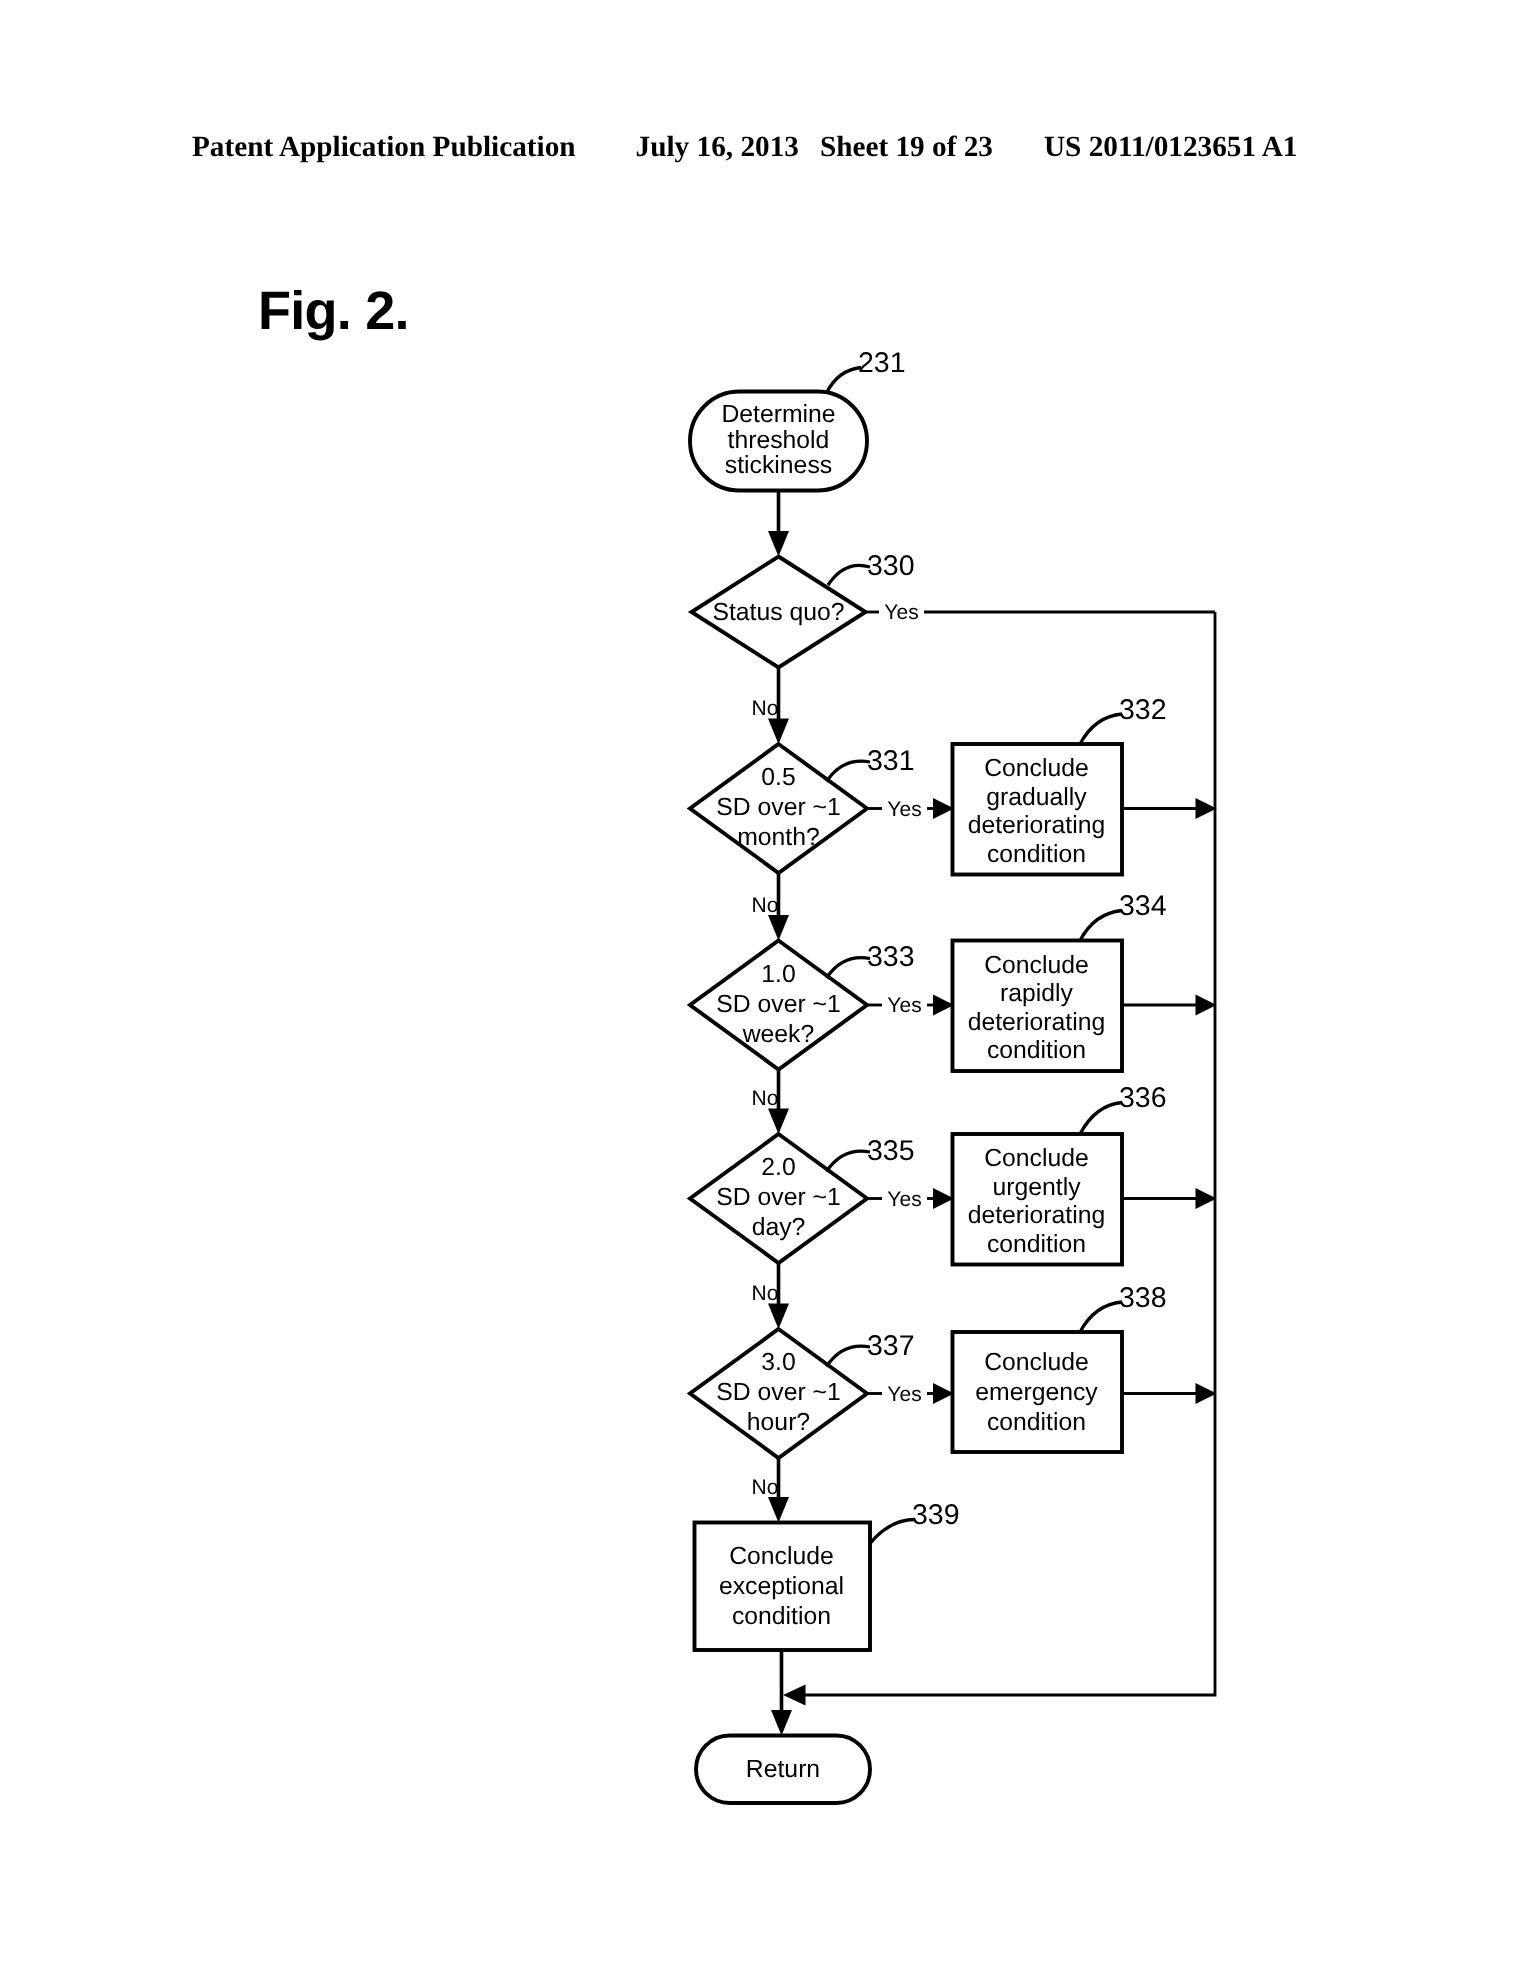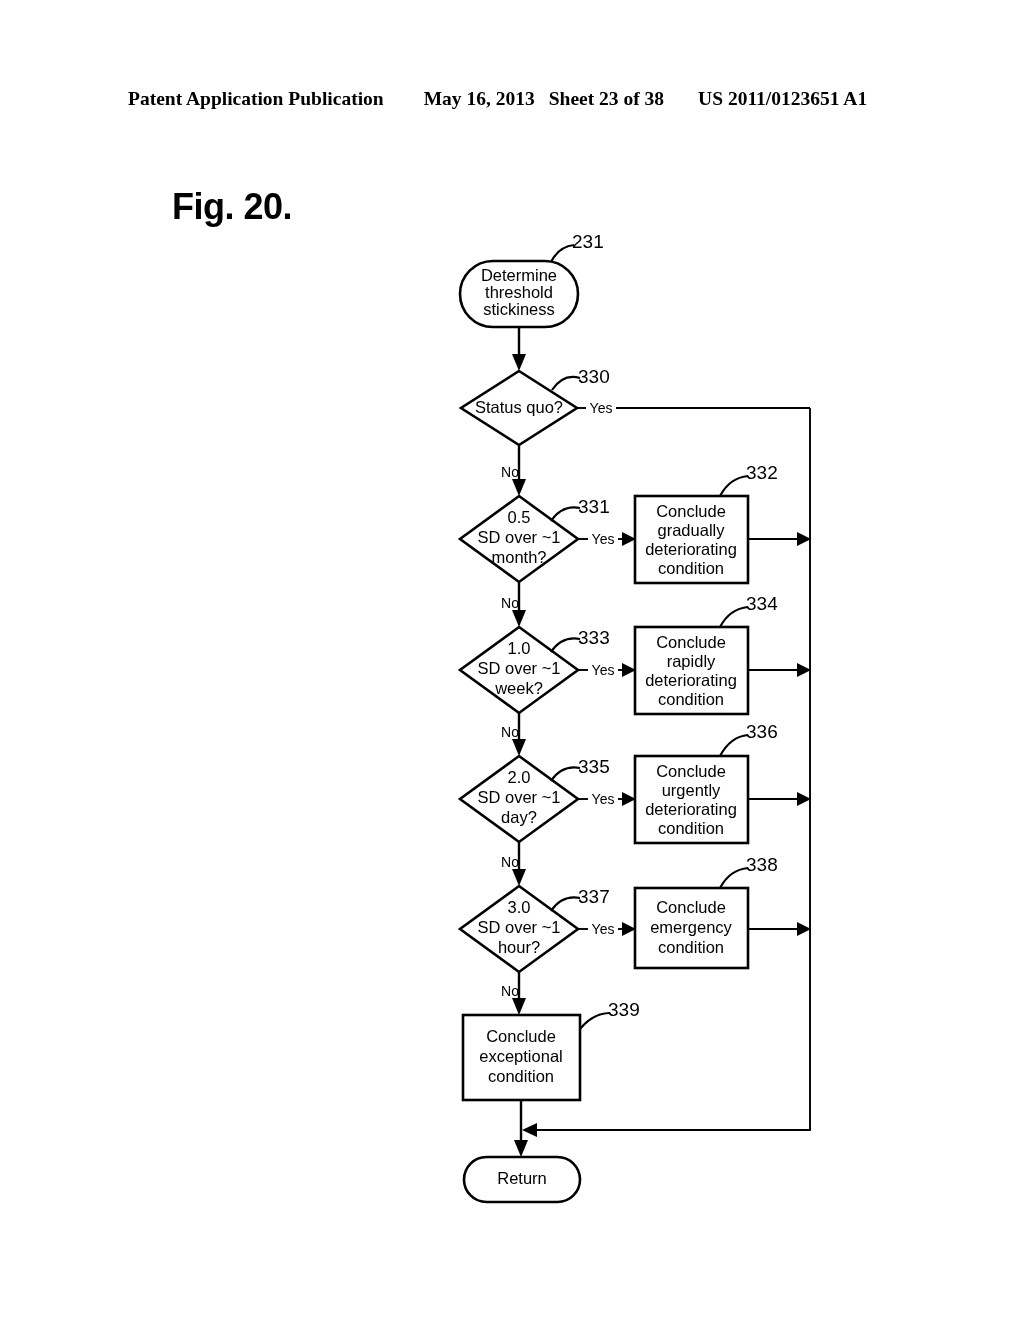--- a/index.html
+++ b/index.html
@@ -102,28 +102,28 @@
   .arrowhead { fill: #000000; }
 </style>
 </head>
 <body>
 
 <div id="page">
 
   <div class="pub-header">
     <span>Patent Application Publication</span>
     <span class="sp1"></span>
-    <span>May 16, 2013</span>
+    <span>July 16, 2013</span>
     <span class="sp2"></span>
-    <span>Sheet 23 of 38</span>
+    <span>Sheet 19 of 23</span>
     <span class="sp3"></span>
     <span>US 2011/0123651 A1</span>
   </div>
 
-  <div class="fig-title">Fig. 20.</div>
+  <div class="fig-title">Fig. 2.</div>
 
   <svg id="flow" width="1024" height="1320" viewBox="0 0 1024 1320">
 
     <g>
       <rect class="shape" x="460" y="261" width="118" height="66" rx="33" ry="33"></rect>
       <text class="nodetext" x="519" y="277">Determine</text>
       <text class="nodetext" x="519" y="294">threshold</text>
       <text class="nodetext" x="519" y="311">stickiness</text>
     </g>
     <path class="leader" d="M 551 262 C 557 250 565 246 574 245"></path>

